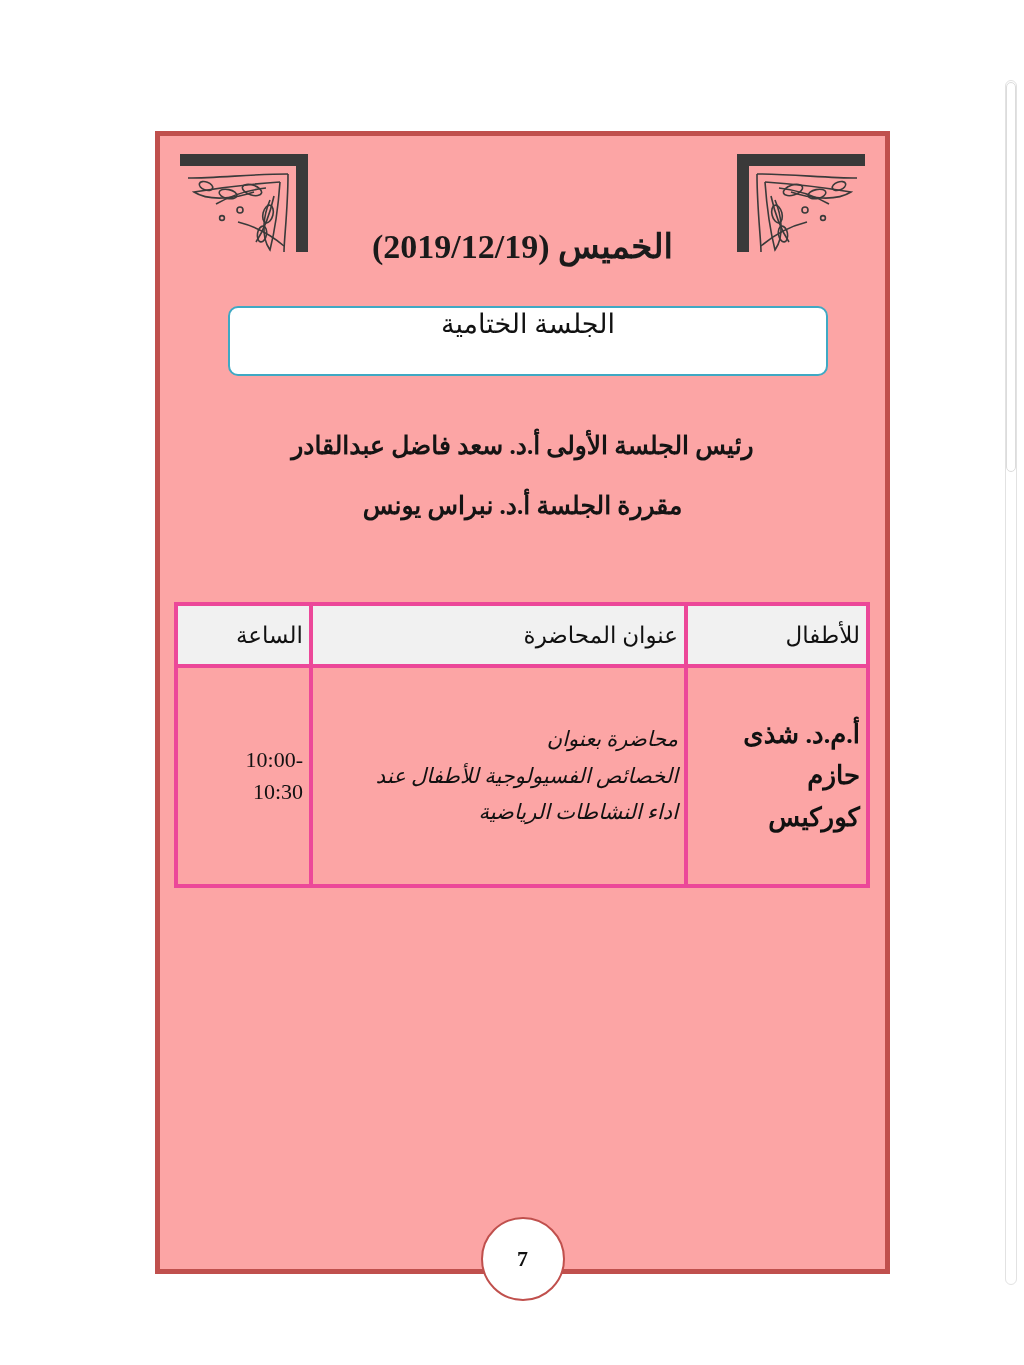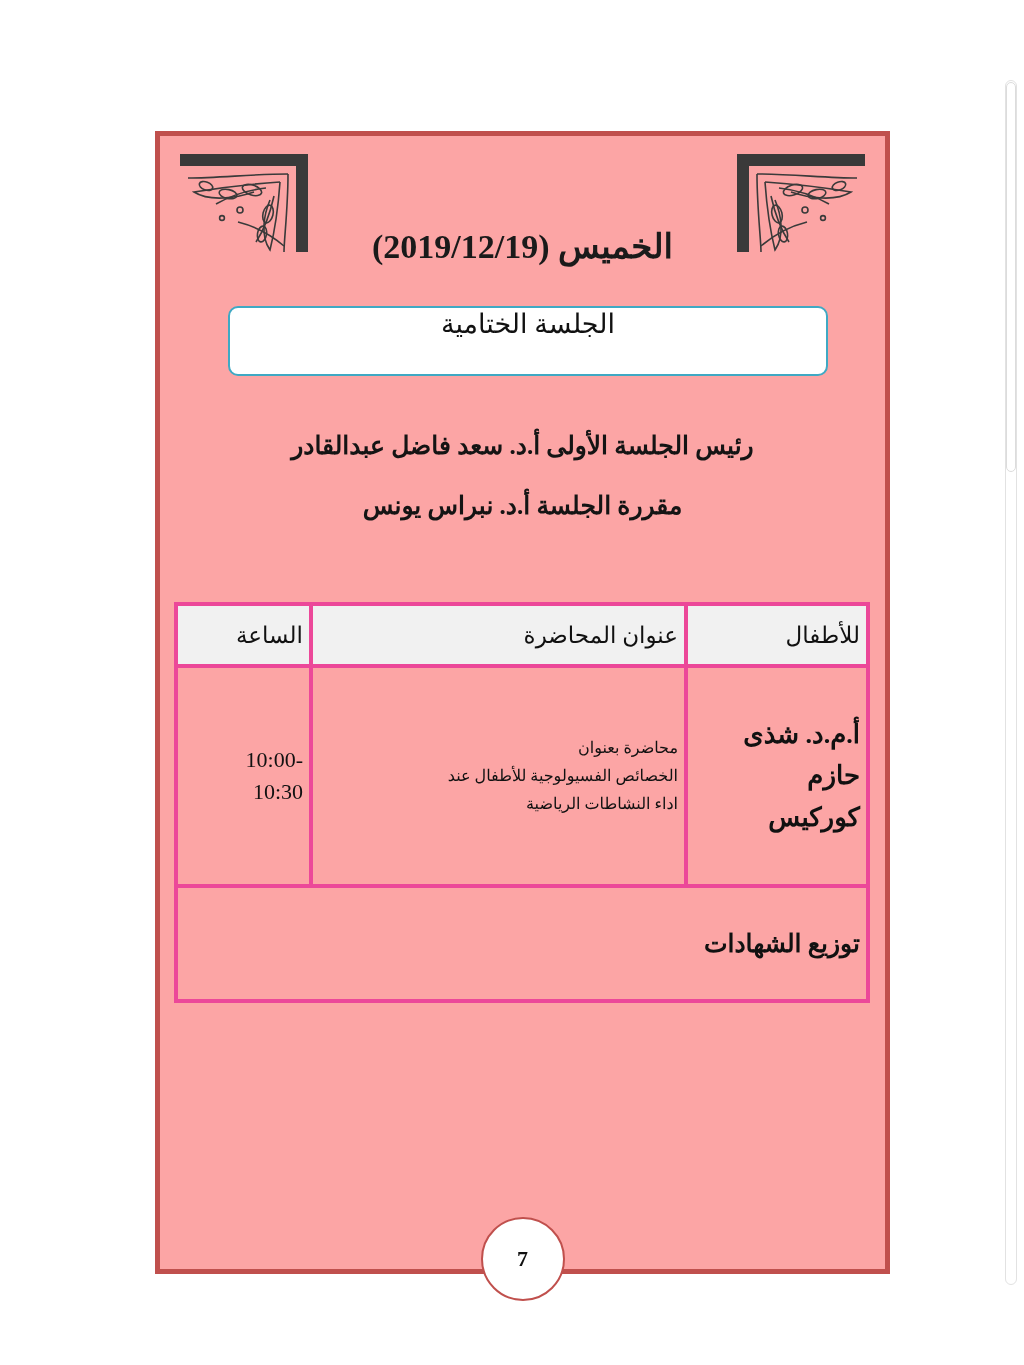--- a/index.html
+++ b/index.html
@@ -154,22 +154,23 @@
     font-weight: normal;
     height: 62px;
   }
   td.time {
     font-size: 22px;
     font-weight: normal;
     line-height: 1.45;
     direction: ltr;
   }
   td.lecture {
-    font-size: 16px;
+    font-size: 21px;
     line-height: 1.75;
+    font-style: italic;
   }
   td.speaker {
     font-size: 26px;
     line-height: 1.6;
     font-weight: bold;
   }
   tr.row-main td { height: 220px; }
   tr.row-disc td { height: 105px; }
   tr.row-final td {
     height: 115px;
@@ -275,23 +276,20 @@
               <td class="lecture">
                 <div>محاضرة بعنوان</div>
                 <div>الخصائص الفسيولوجية للأطفال عند</div>
                 <div>اداء النشاطات الرياضية</div>
               </td>
               <td class="time">
                 <div>10:00-</div>
                 <div>10:30</div>
               </td>
             </tr>
-            <tr class="row-final">
-              <td colspan="3">توزيع الشهادات</td>
-            </tr>
           </tbody>
         </table>
       </div>
 
       <div class="page-badge">
         <span>7</span>
       </div>
 
     </div>
   </div>

